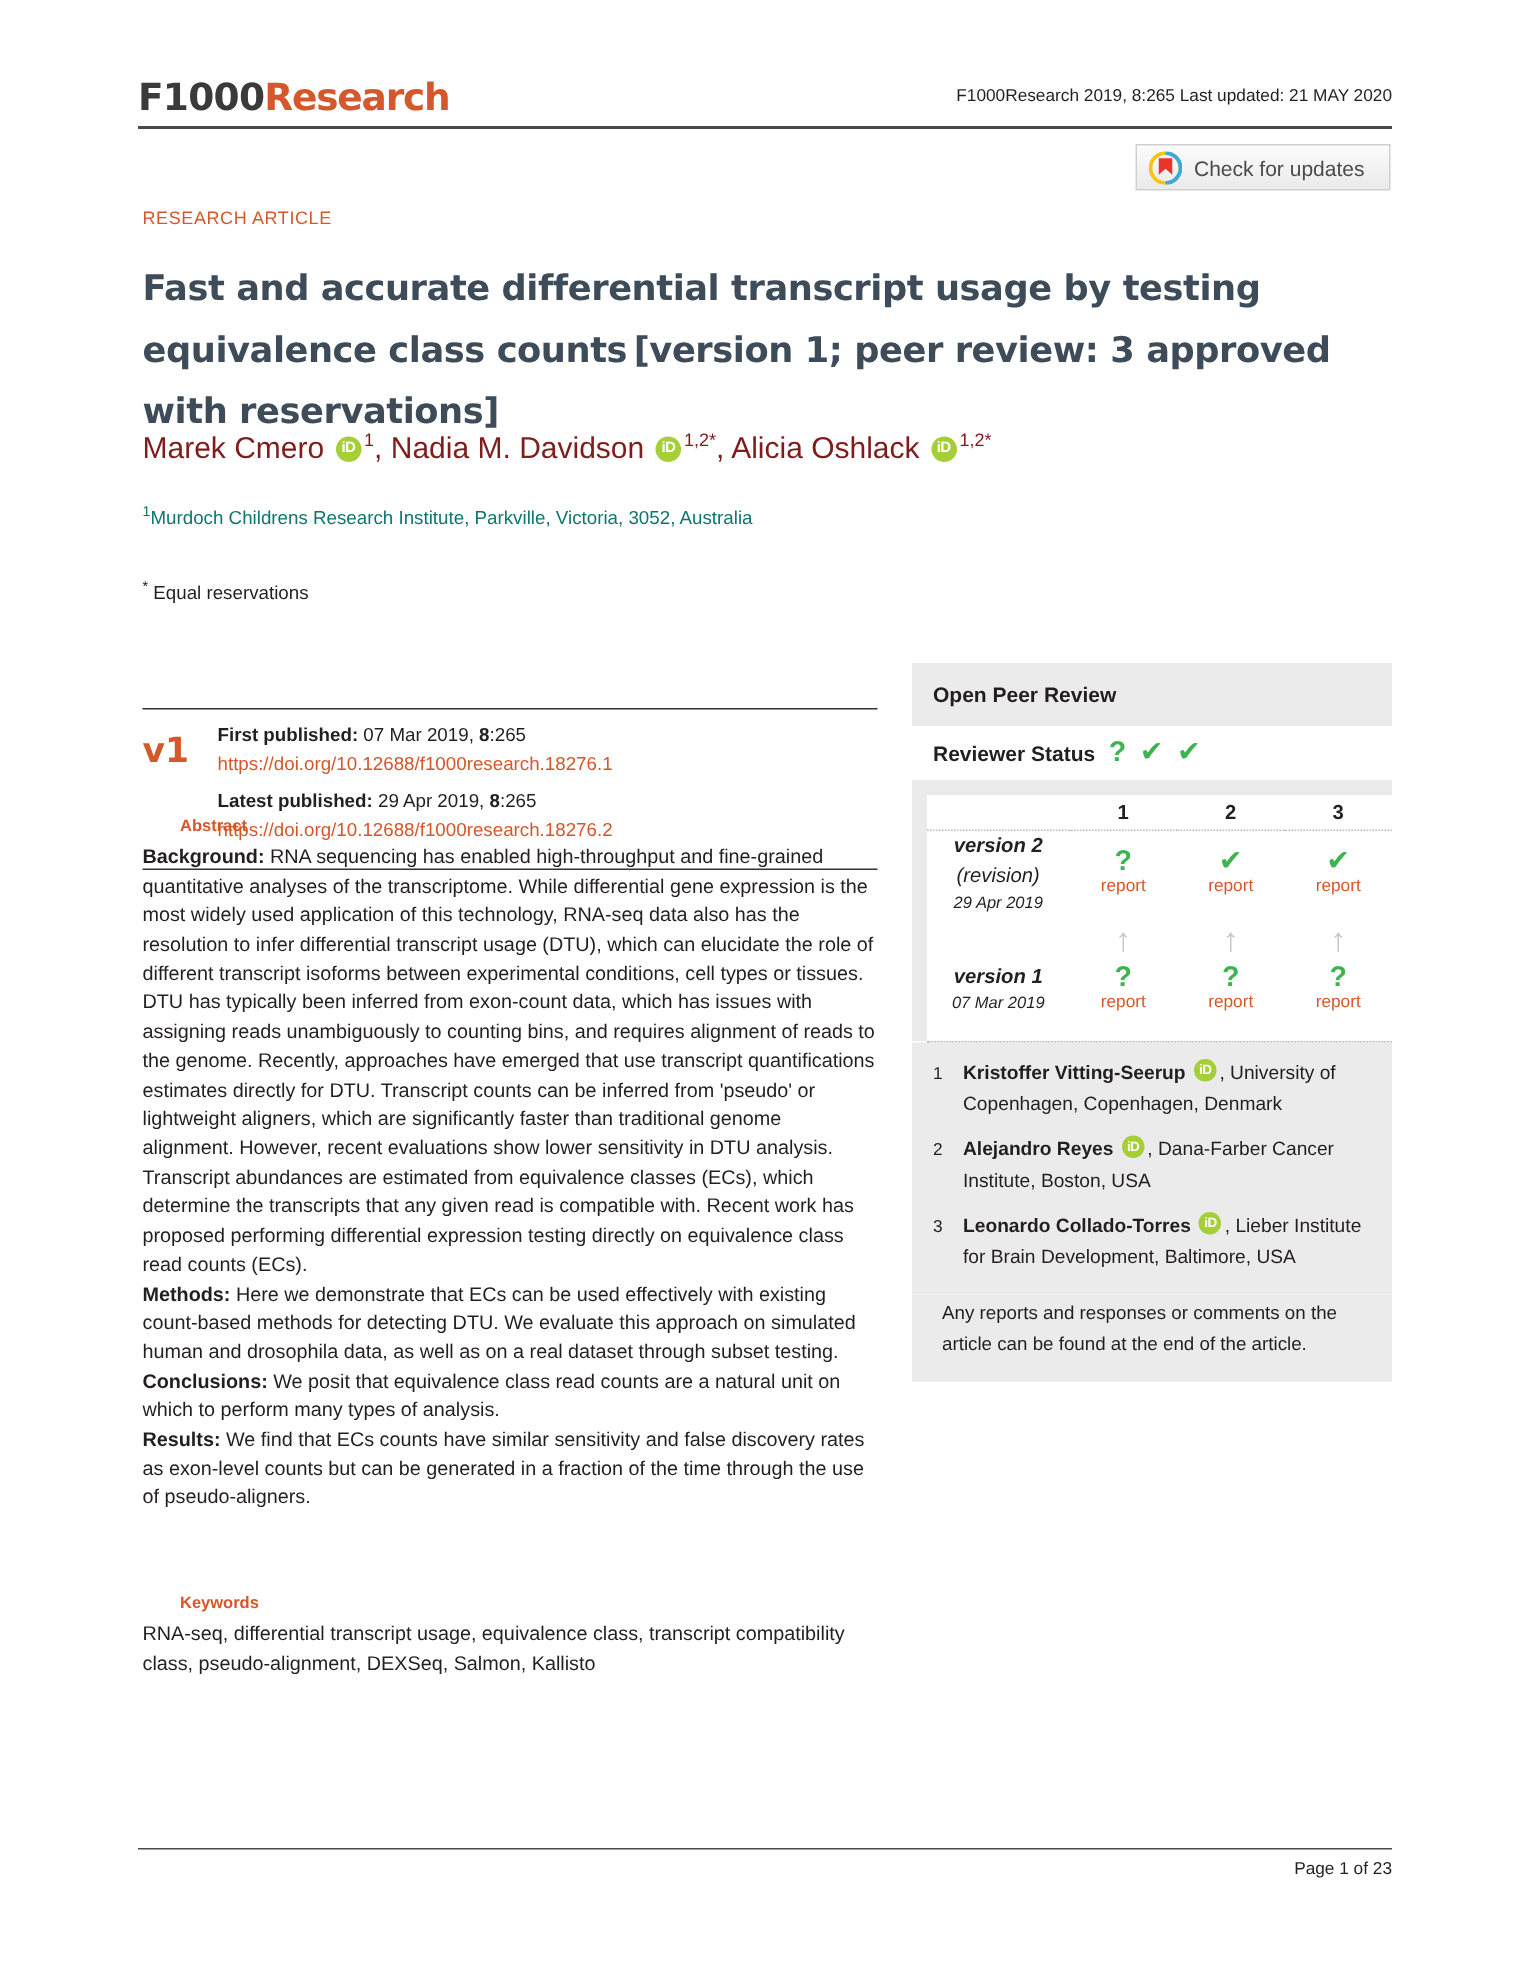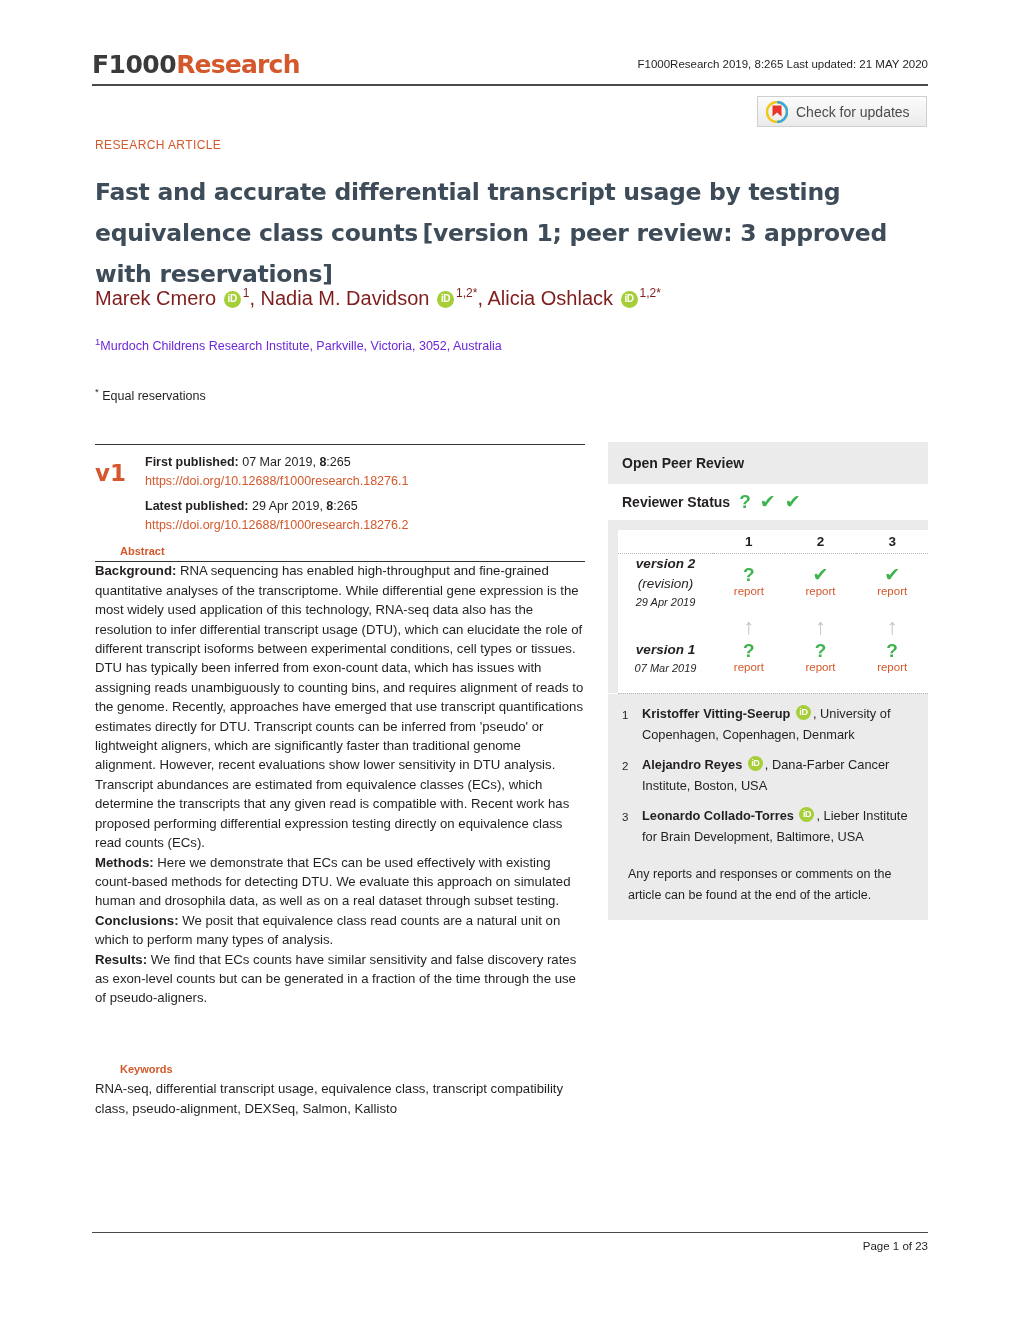--- a/index.html
+++ b/index.html
@@ -88,34 +88,34 @@
     color:#fff; font-size:10px; font-weight:700;
     font-family:"Liberation Sans", sans-serif;
     display:flex; align-items:center; justify-content:center;
     letter-spacing:-0.4px;
   }
   .orcid.sm { width:15px; height:15px; vertical-align:-2px; }
   .orcid.sm::after { font-size:9px; }
 
   .affil {
     position:absolute; left:95px; top:332px; width:560px;
-    font-size: 12.5px; line-height:19px; color:#6d28d9;
+    font-size: 12.5px; line-height:19px; color:#0f766e;
   }
   .affil sup { font-size:9.5px; }
   .equal {
     position:absolute; left:95px; top:386px;
     font-size: 12.5px; color:#231f20;
   }
   .equal sup { font-size:9.5px; }
 
   
   .verbox {
-    position:absolute; left:95px; top:444px; width:490px;
+    position:absolute; left:95px; top:472px; width:490px;
     border-top: 1.6px solid #333; border-bottom: 1.6px solid #333;
-    padding: 8px 0 26px 0;
+    padding: 8px 0 16px 0;
     display:flex; gap:10px;
   }
   .v1badge {
     font-family:"DejaVu Sans", sans-serif;
     font-size: 23px; font-weight:700; color:#d4582b;
     padding-top: 7px; width:40px; flex:0 0 40px;
   }
   .verlines { font-size: 12.5px; line-height:19px; }
   .verlines .lbl { font-weight:700;margin-top:26px; }
   .verlines .doi { color:#d4582b; }

